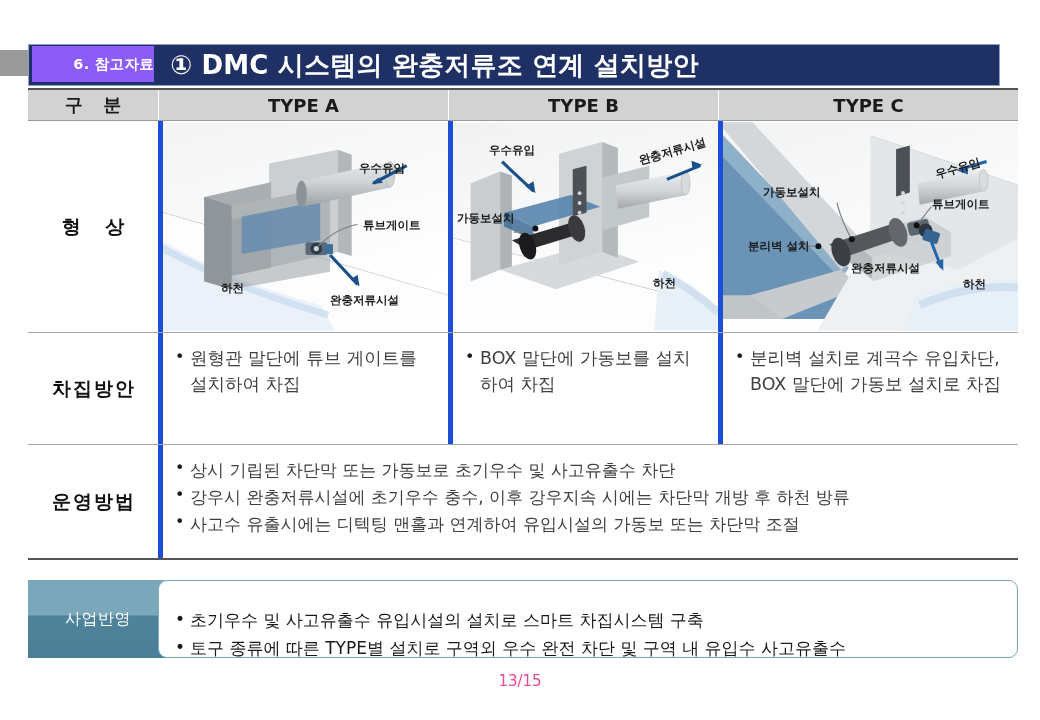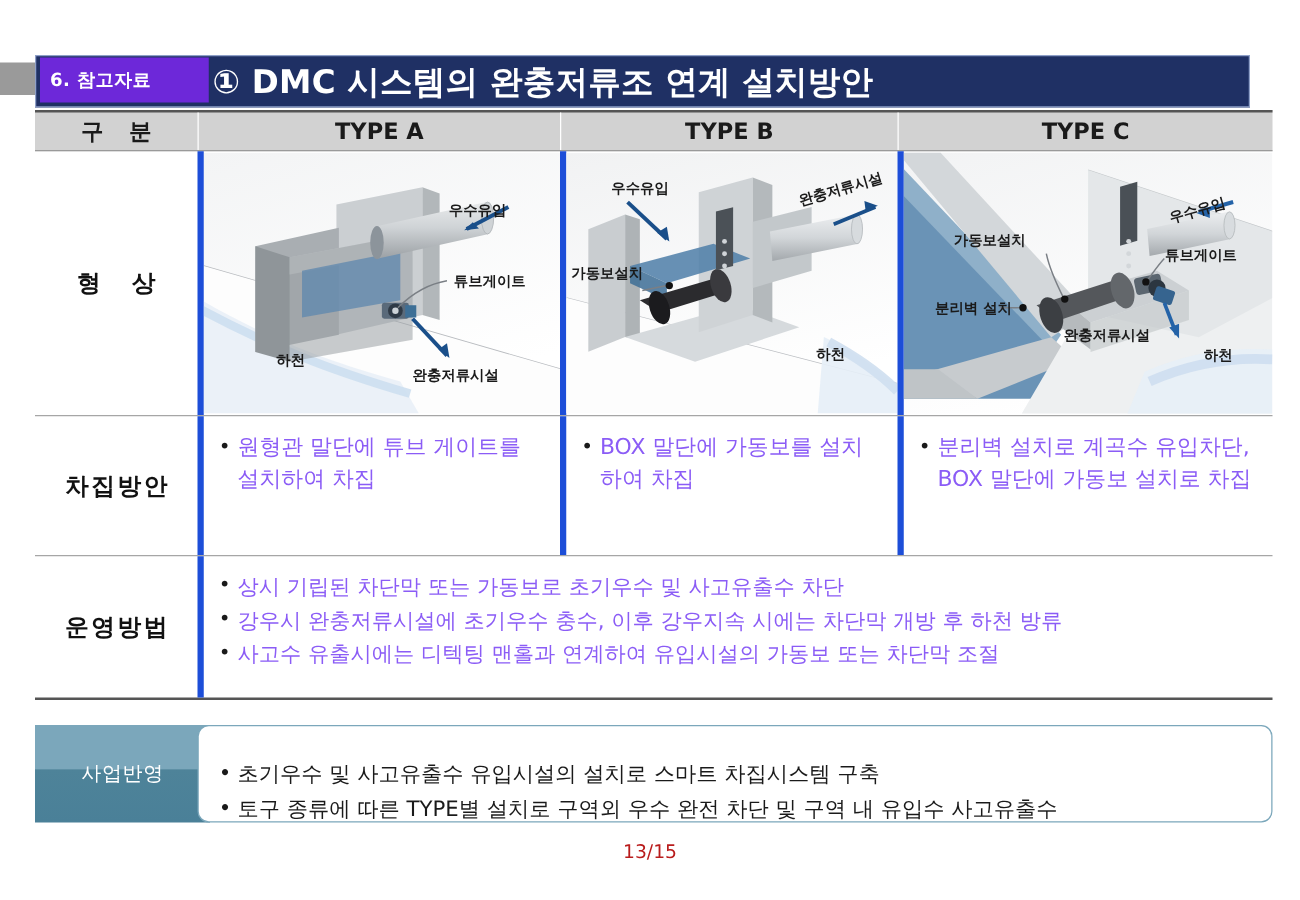--- a/index.html
+++ b/index.html
@@ -39,26 +39,27 @@
     position: absolute;
     left: 28px; top: 0px;
     width: 972px; height: 42px;
     background: #1f3064;
     border: 1px solid #8fa0c8;
     box-sizing: border-box;
   }
   .title-badge {
     position: absolute;
     left: 32px; top: 2px;
-    width: 135px; height: 36px;
-    background: #6d28d9;
+    width: 122px; height: 36px;
+    background: #8b5cf6;
     display: flex;
     align-items: center;
     padding-left: 8px;
     box-sizing: border-box;
+    justify-content: flex-end;
   }
   .title-badge span {
     color: #ffffff;
     font-size: 14.5px;
     font-weight: bold;
     letter-spacing: .3px;
   }
   .title-text {
     position: absolute;
     left: 170px; top: 0;
@@ -130,21 +131,21 @@
 
   .bullets {
     padding: 13px 10px 0 12px;
   }
   .bullets li {
     list-style: none;
     position: relative;
     padding-left: 15px;
     font-size: 17.5px;
     line-height: 1.47;
-    color: #8b5cf6;
+    color: #404040;
     margin-bottom: 2px;
   }
   .bullets li::before {
     content: "•";
     position: absolute;
     left: 0; top: -1px;
     font-size: 16px;
     color: #1a1a1a;
   }
   .bullets.ops li { font-size: 17px; line-height: 1.42; margin-bottom: 3px; }
@@ -206,21 +207,21 @@
   }
   ul.summary-list { margin: 0; padding: 0; }
 
   
   .footer {
     position: absolute;
     left: 0; top: 672px;
     width: 1040px;
     text-align: center;
     font-size: 15px;
-    color: #b91c1c;
+    color: #ec4899;
   }
 </style>
 </head>
 <body>
 
 <div class="slide">
 
   <div class="title-zone">
     <div class="title-tab"></div>
     <div class="title-bar"></div>

